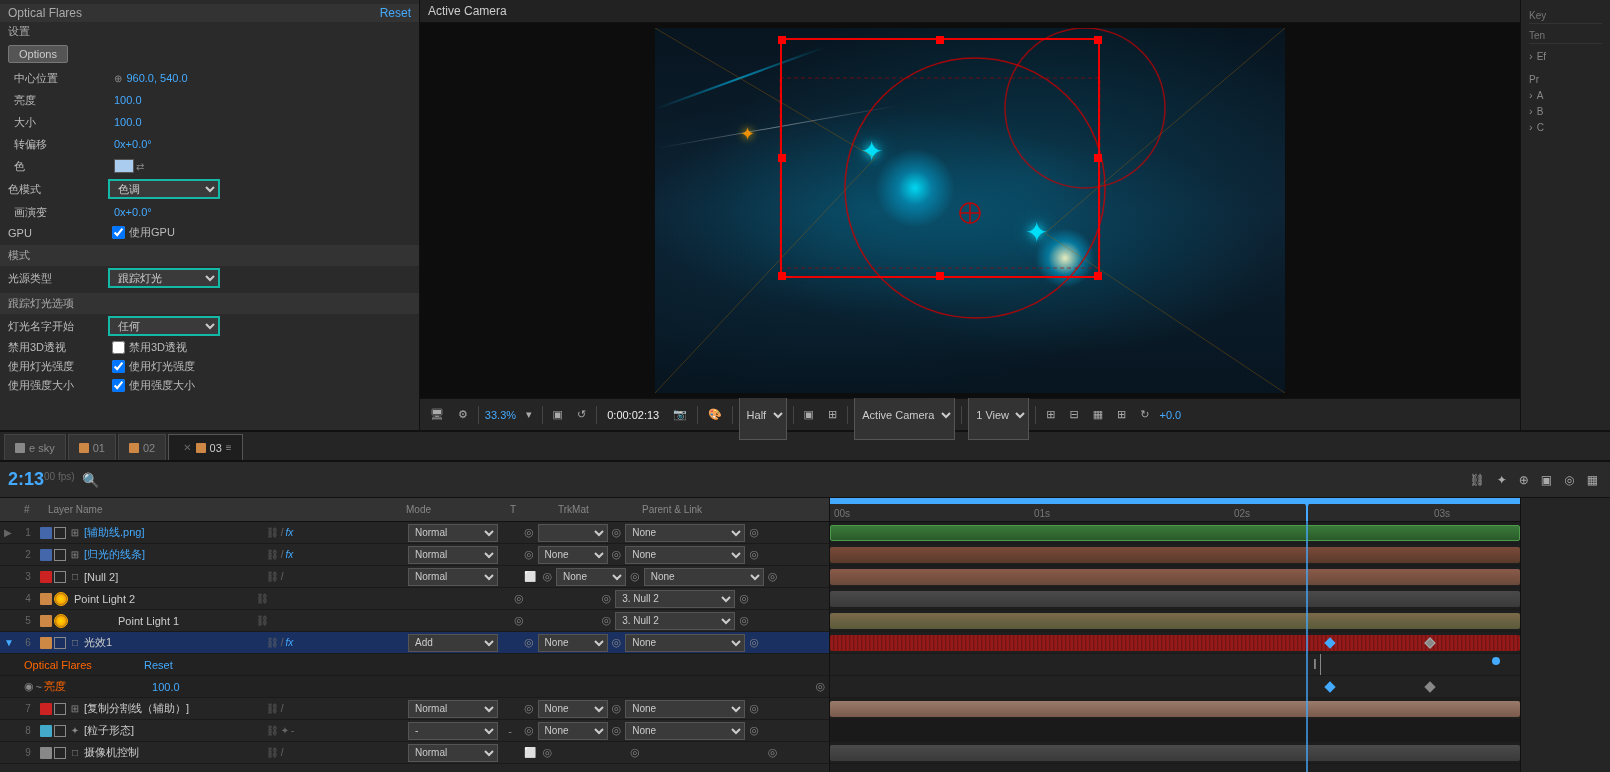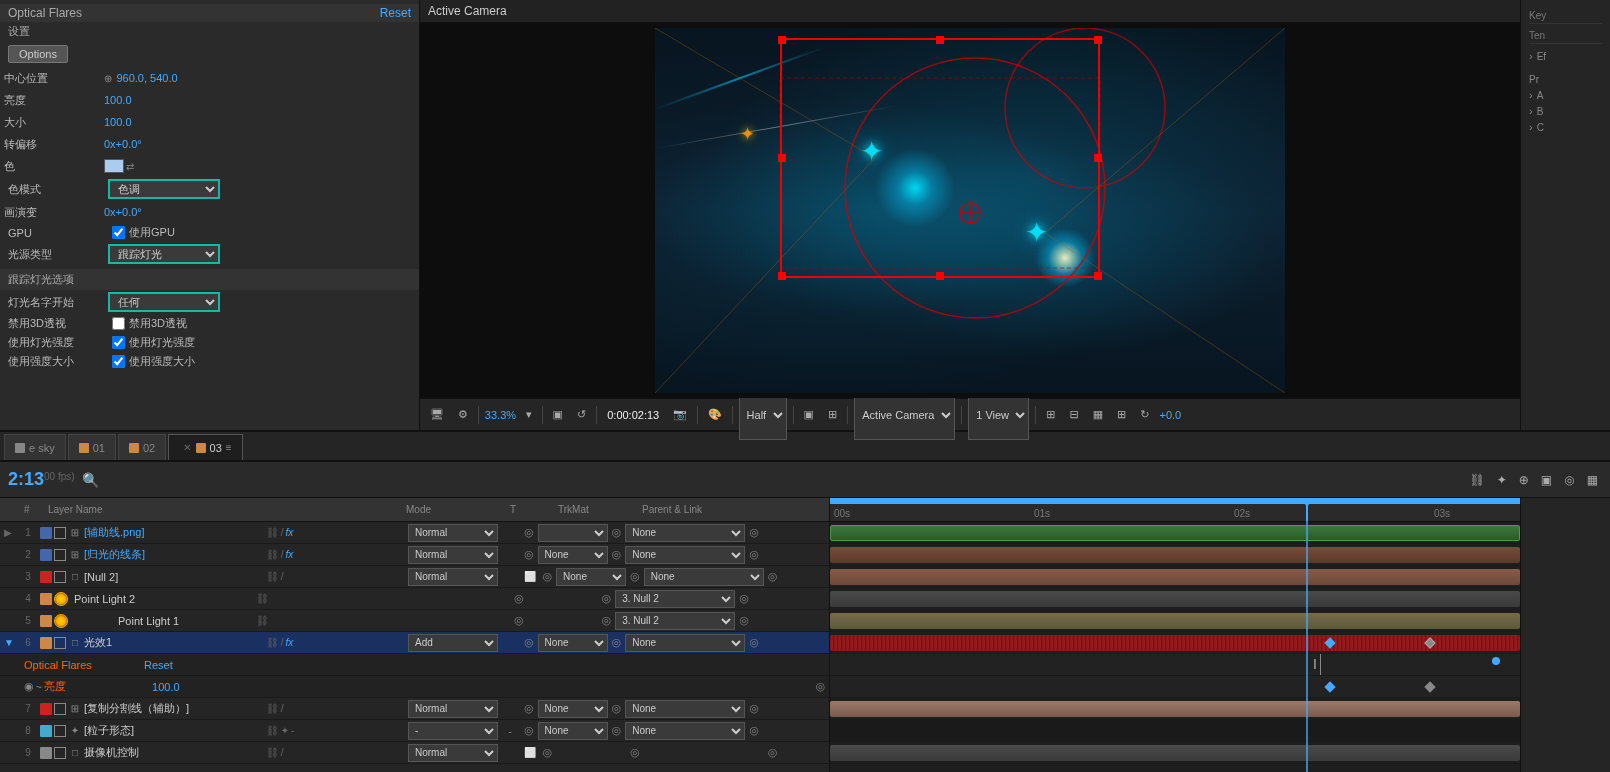--- a/index.html
+++ b/index.html
@@ -59,21 +59,21 @@
       padding: 2px 10px;
       font-size: 11px;
       cursor: pointer;
       margin: 4px 8px;
       border-radius: 2px;
     }
 
     .prop-row {
       display: flex;
       align-items: center;
-      padding: 2px 4px;
+      padding: 2px 14px;
       min-height: 22px;
     }
 
     .prop-label {
       width: 100px;
       color: #bbb;
       font-size: 11px;
       flex-shrink: 0;
     }
 
@@ -728,20 +728,21 @@
     </div>
     <div class="prop-row">
       <span class="prop-label">画演变</span>
       <span class="prop-value blue-text">0x+0.0°</span>
     </div>
     <div class="checkbox-row">
       <span class="prop-label">GPU</span>
       <input type="checkbox" checked="" style="">
       <span class="checkbox-label">使用GPU</span>
     </div>
+    <div class="section-title">模式</div>
     <div class="dropdown-row">
       <span class="prop-label">光源类型</span>
       <select class="dropdown-select">
         <option>跟踪灯光</option>
       </select>
     </div>
     <div class="section-title">跟踪灯光选项</div>
     <div class="dropdown-row">
       <span class="prop-label">灯光名字开始</span>
       <select class="dropdown-select">

